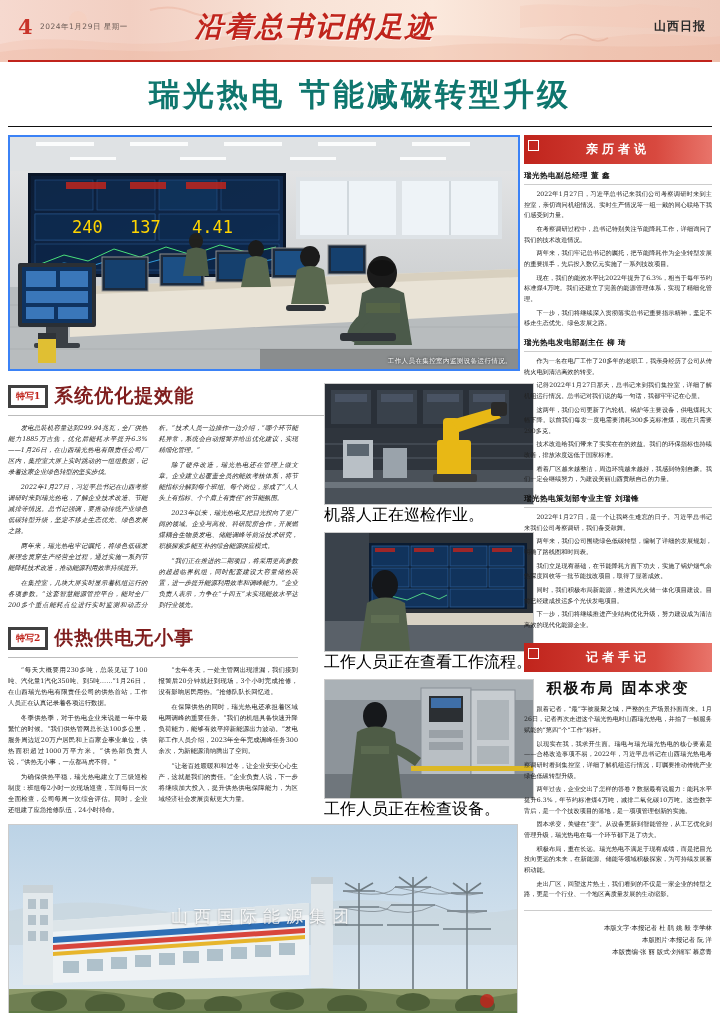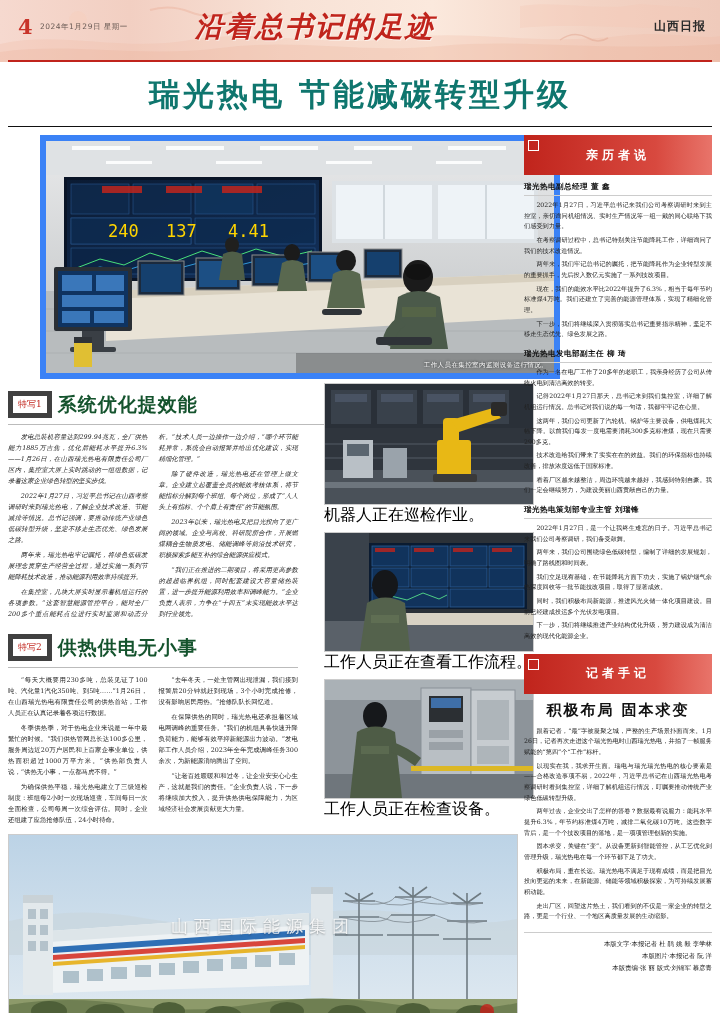--- a/index.html
+++ b/index.html
@@ -65,40 +65,40 @@
   
   .content{
     position:relative;width:704px;margin:8px auto 0 auto;
   }
   .left-col{position:absolute;left:0;top:0;width:508px;}
   .right-col{position:absolute;left:516px;top:0;width:188px;}
 
   
   .hero{
     position:relative;width:508px;height:232px;
-    background:#4d7c0f;overflow:hidden;border:6px solid #3b82f6;margin-left:32px;
+    background:#4d7c0f;overflow:hidden;border:2px solid #3b82f6;
   }
   .hero .caption{
     position:absolute;right:6px;bottom:3px;
     color:#fff;font-size:6.5px;letter-spacing:.4px;
     text-shadow:0 0 3px rgba(0,0,0,.9);
   }
   
   .tag{
     display:inline-block;position:relative;
-    background:#fff;border:5px solid #404040;
+    background:#fff;border:3px solid #404040;
     padding:2px 5px;margin-right:6px;
-    font-size:9px;color:#c0241c;font-weight:normal;
+    font-size:9px;color:#c0241c;font-weight:bold;
     font-family:"DejaVu Serif","Liberation Serif",serif;
     vertical-align:middle;
   }
   .tag-row{margin:12px 0 6px 0;display:flex;align-items:center;}
   .tag-title{
     font-family:Liberation Sans, sans-serif;
-    font-size:19px;font-weight:bold;color:#14532d;letter-spacing:1px;
+    font-size:19px;font-weight:bold;color:#7f1d1d;letter-spacing:1px;
   }
   .sub-rule{height:1px;background:#bbb;margin:4px 0 7px 0;}
   .body-cols{
     column-count:3;column-gap:11px;
     font-size:6.4px;line-height:1.72;color:#222;
     text-align:justify;
     font-family:"DejaVu Serif","Liberation Serif",serif;
     font-style:italic;
   }
   .body-cols p{margin:0 0 4px 0;text-indent:2em;}
@@ -122,21 +122,21 @@
   }
   .wide .wm{
     position:absolute;left:50%;top:44%;transform:translate(-50%,-50%);
     color:rgba(255,255,255,.85);font-size:17px;letter-spacing:6px;
     font-family:"DejaVu Serif","Liberation Serif",serif;
     text-shadow:0 1px 2px rgba(0,0,0,.35);white-space:nowrap;
   }
 
   
   .rt-head{
-    position:relative;height:40px;margin-bottom:7px;
+    position:relative;height:29px;margin-bottom:7px;
     background:linear-gradient(90deg,#c0241c 0%,#d8493f 70%,#e8746a 100%);
     display:flex;align-items:center;justify-content:center;
   }
   .rt-head .sq{
     position:absolute;left:4px;top:5px;width:9px;height:9px;
     border:1.5px solid #fff;
   }
   .rt-head span{
     color:#fff;font-size:12px;font-weight:bold;letter-spacing:4px;
     font-family:"DejaVu Serif","Liberation Serif",serif;
@@ -152,21 +152,21 @@
     font-size:6.2px;line-height:1.72;color:#222;text-align:justify;
     font-family:"DejaVu Serif","Liberation Serif",serif;
   }
   .rt-body p{margin:0 0 3px 0;text-indent:2em;}
   .note-title{
     text-align:center;font-size:15px;font-weight:bold;color:#111;
     letter-spacing:2px;margin:4px 0 6px 0;
     font-family:"DejaVu Serif","Liberation Serif",serif;
   }
   .credits{
-    margin-top:10px;border-top:1px solid #ccc;padding-top:5px;
+    margin-top:10px;border-top:1px solid #ccc;padding-top:11px;
     text-align:right;font-size:6.4px;line-height:1.9;color:#222;
     font-family:"DejaVu Serif","Liberation Serif",serif;
   }
   
   svg{display:block;}
 </style>
 </head>
 <body>
 
 <div class="page">

